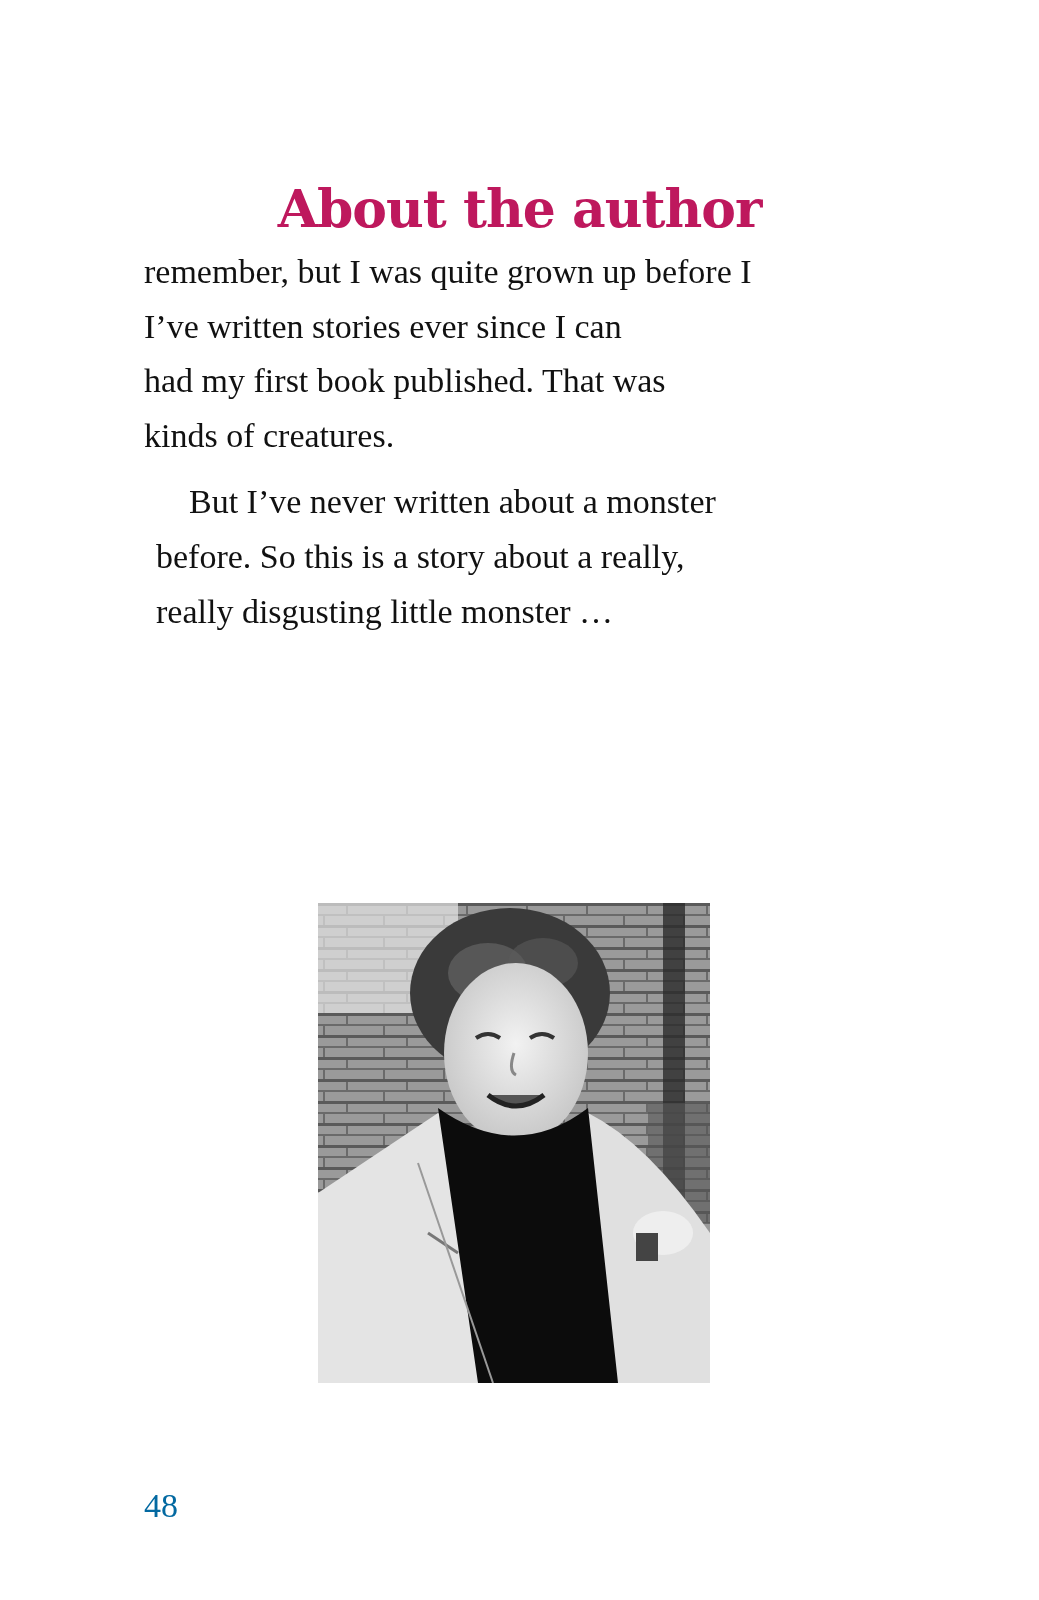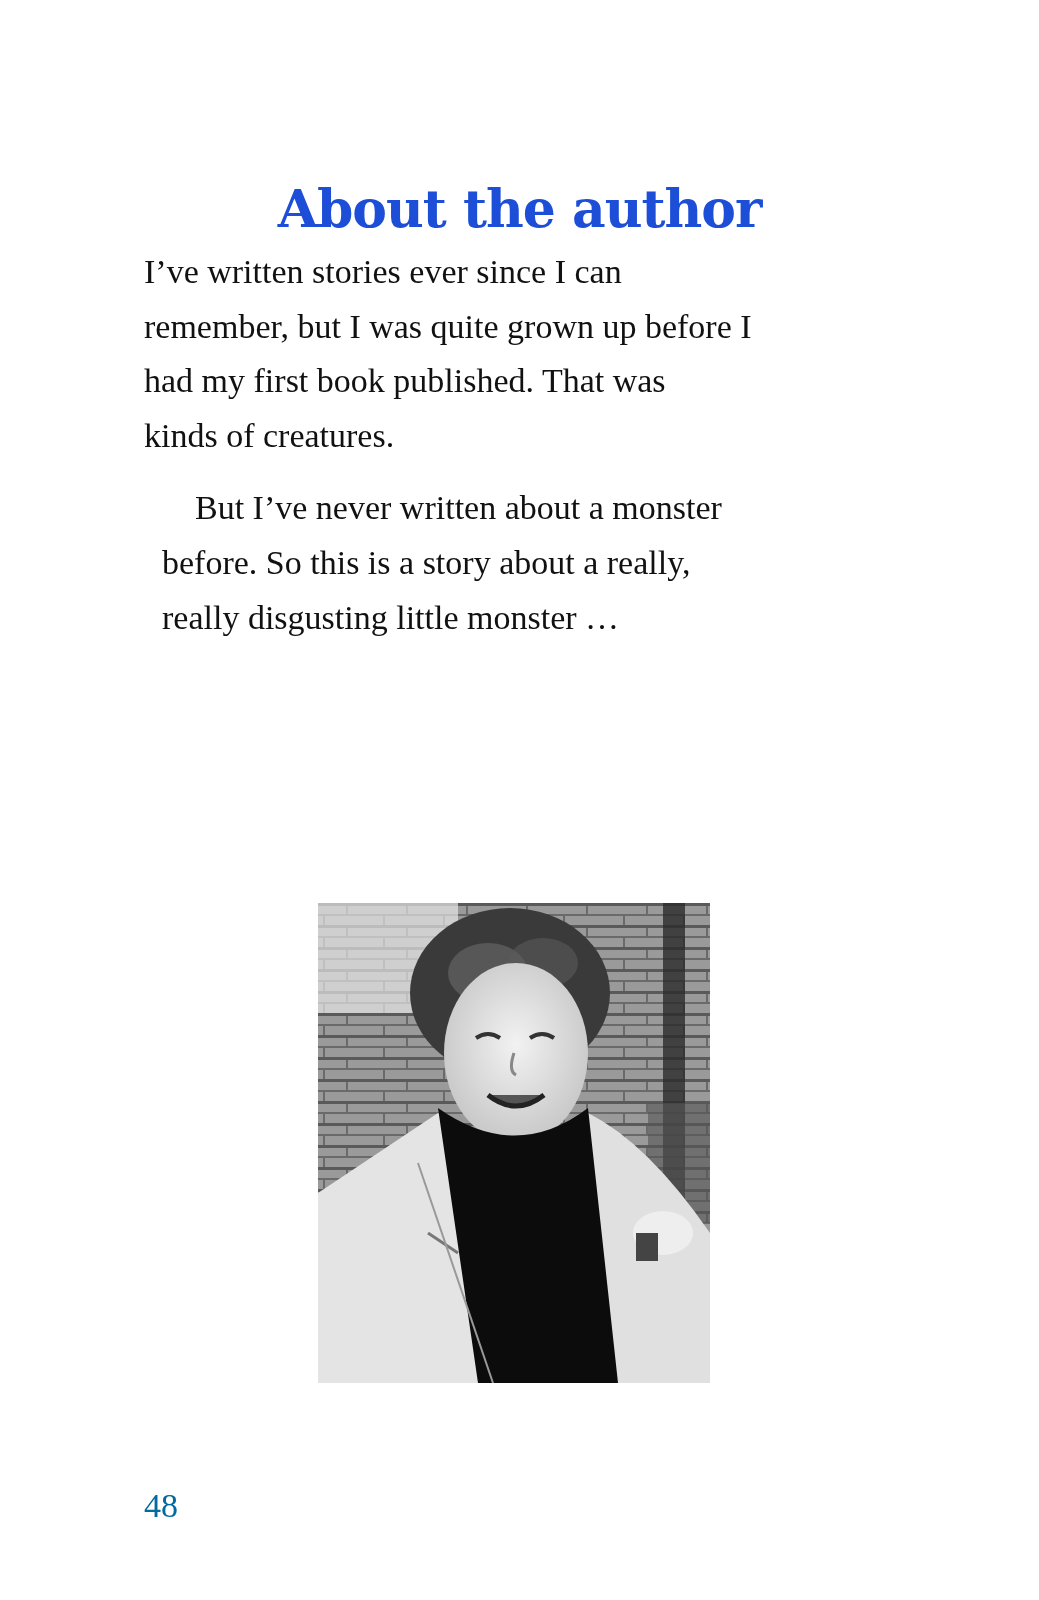--- a/index.html
+++ b/index.html
@@ -18,21 +18,21 @@
       position: absolute;
       top: 138px;
       left: 0;
       width: 1039px;
       text-align: center;
       font-family: "DejaVu Serif", serif;
       font-weight: bold;
       font-size: 52px;
       letter-spacing: -1px;
       line-height: 72px;
-      color: #1d4ed8;
+      color: #be185d;
     }
     .body-text {
       position: absolute;
       top: 245px;
       left: 144px;
       width: 760px;
       font-family: "Liberation Serif", serif;
       font-size: 34px;
       line-height: 54.6px;
       color: #111111;
@@ -70,26 +70,26 @@
   </style>
 </head>
 <body>
 
 <div>
 
   <h1 class="page-title">About the author</h1>
 
   <div class="body-text">
     <p style="margin:0">
+      <span class="line">remember, but I was quite grown up before I</span>
       <span class="line">I’ve written stories ever since I can</span>
-      <span class="line">remember, but I was quite grown up before I</span>
       <span class="line">had my first book published.  That was</span>
       <span class="line">kinds of creatures.</span>
     </p>
-    <p style="margin:18px">
+    <p style="margin:12px">
       <span class="line indent">But I’ve never written about a monster</span>
       <span class="line">before.  So this is a story about a really,</span>
       <span class="line">really disgusting little monster …</span>
     </p>
   </div>
 
   <div class="photo" title="Black and white portrait photograph of the author smiling, wearing a light jacket over a dark turtleneck, in front of a brick wall">
     <svg viewBox="0 0 392 480" preserveAspectRatio="none" xmlns="http://www.w3.org/2000/svg">
       <defs>
         <pattern id="bricks" width="60" height="22" patternUnits="userSpaceOnUse">

